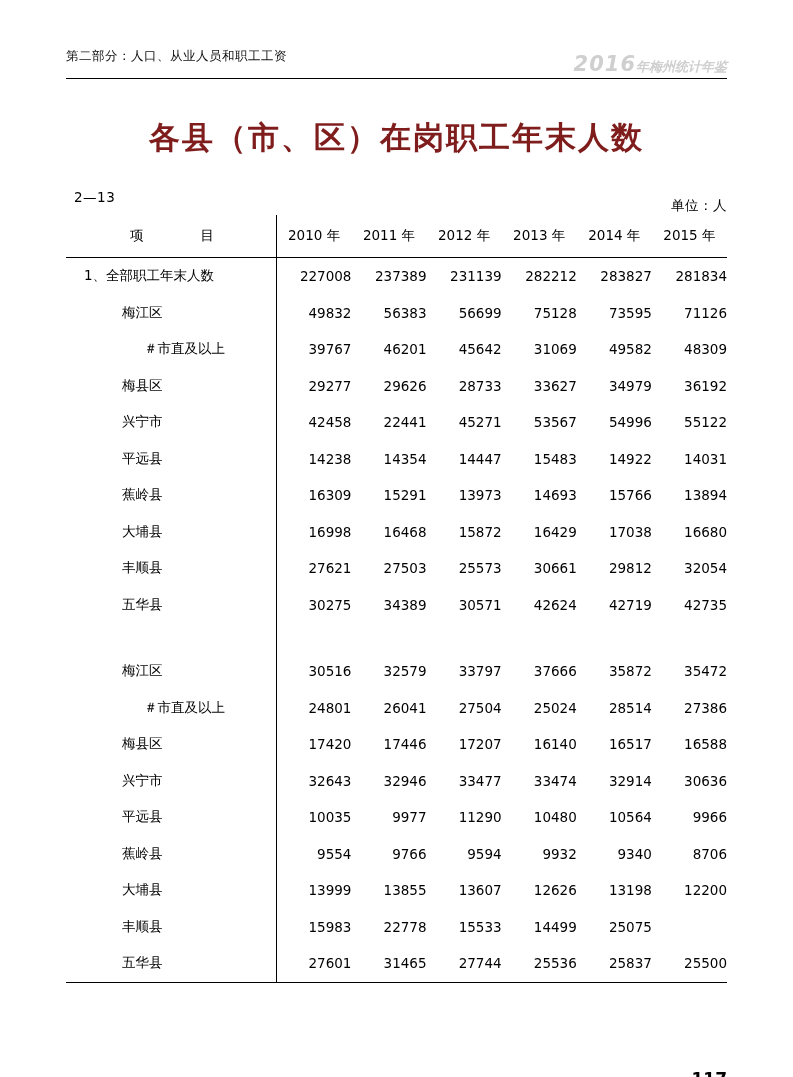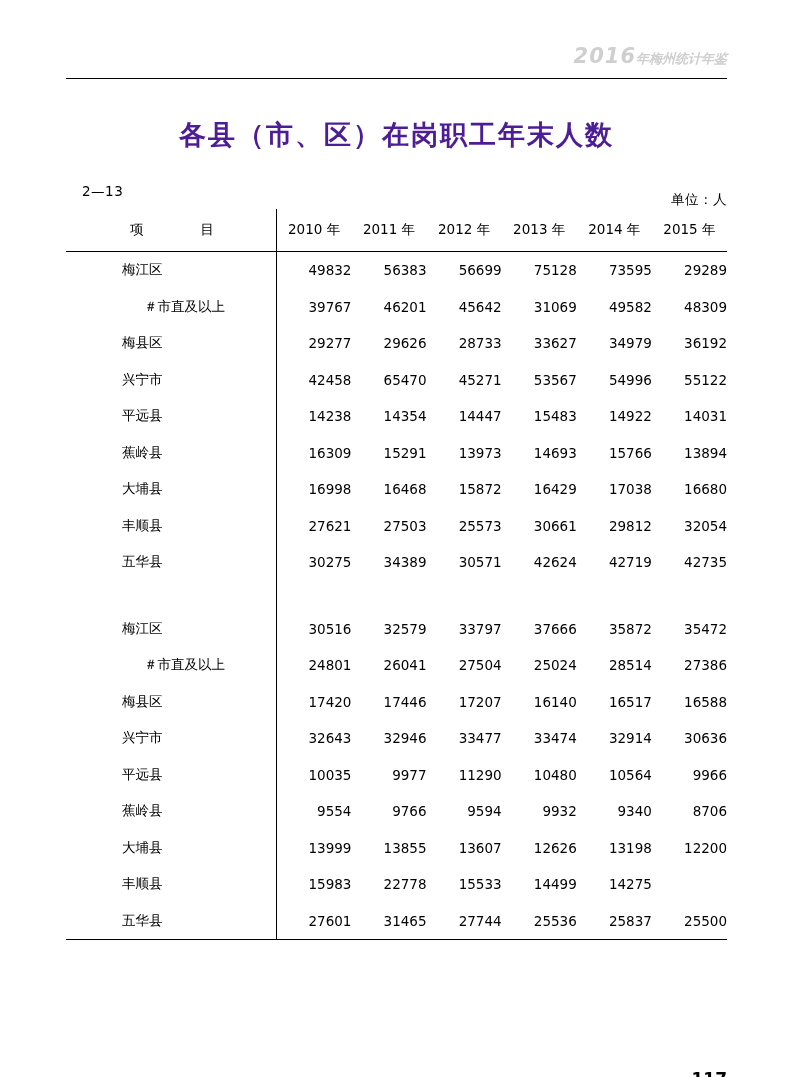--- a/index.html
+++ b/index.html
@@ -35,56 +35,56 @@
     left: 0;
     top: 4px;
     font-size: 12.5px;
     font-family: "DejaVu Sans", "Liberation Sans", sans-serif;
     letter-spacing: 0.5px;
     color: #111;
   }
   .header-right {
     position: absolute;
     right: 0;
-    top: 0px;
+    top: 8px;
     font-style: italic;
     font-weight: bold;
     font-size: 21px;
     color: #cfcfcf;
     letter-spacing: 1px;
     white-space: nowrap;
   }
   .header-right .yearbook-cn {
     font-size: 13px;
     font-style: italic;
     font-weight: bold;
     letter-spacing: 0px;
   }
 
   
   .doc-title {
     text-align: center;
-    font-size: 27px;
+    font-size: 31px;
     font-weight: bold;
     font-family: "DejaVu Serif", "Liberation Serif", serif;
     letter-spacing: 2px;
     margin-top: 38px;
-    color: #4c1d95;
+    color: #7f1d1d;
   }
 
   
   .subline {
     position: relative;
     margin-top: 30px;
     height: 20px;
     font-size: 13.5px;
   }
   .subline .tbl-num {
     position: absolute;
-    left: 16px;
+    left: 8px;
     top: 0;
     letter-spacing: 0.5px;
     text-align: center;
   }
   .subline .unit {
     position: absolute;
     right: 0;
     top: 8px;
     letter-spacing: 0.5px;
   }
@@ -155,20 +155,21 @@
     font-weight: bold;
     font-family: "DejaVu Sans", "Liberation Sans", sans-serif;
   }
 </style>
 </head>
 <body>
 
 <div class="page">
 
   <div class="header">
+    <div class="header-left">第二部分：人口、从业人员和职工工资</div>
     <div class="header-right">
       <span>2016</span><span class="yearbook-cn">年梅州统计年鉴</span>
     </div>
   </div>
 
   <div class="doc-title">各县（市、区）在岗职工年末人数</div>
 
   <div class="subline">
     <span class="tbl-num">2—13</span>
     <span class="unit">单位：人</span>
@@ -192,27 +193,36 @@
         <th>2010 年</th>
         <th>2011 年</th>
         <th>2012 年</th>
         <th>2013 年</th>
         <th>2014 年</th>
         <th>2015 年</th>
       </tr>
     </thead>
     <tbody id="tbody">
         <tr>
+          <td class="label lvl1 vline">1、全部职工年末人数</td>
+          <td class="num">227008</td>
+          <td class="num">237389</td>
+          <td class="num">231139</td>
+          <td class="num">282212</td>
+          <td class="num">283827</td>
+          <td class="num">281834</td>
+        </tr>
+        <tr>
           <td class="label lvl2 vline">梅江区</td>
           <td class="num">49832</td>
           <td class="num">56383</td>
           <td class="num">56699</td>
           <td class="num">75128</td>
           <td class="num">73595</td>
-          <td class="num">29289</td>
+          <td class="num">71126</td>
         </tr>
         <tr>
           <td class="label lvl3 vline">＃市直及以上</td>
           <td class="num">39767</td>
           <td class="num">46201</td>
           <td class="num">45642</td>
           <td class="num">31069</td>
           <td class="num">49582</td>
           <td class="num">48309</td>
         </tr>
@@ -221,21 +231,21 @@
           <td class="num">29277</td>
           <td class="num">29626</td>
           <td class="num">28733</td>
           <td class="num">33627</td>
           <td class="num">34979</td>
           <td class="num">36192</td>
         </tr>
         <tr>
           <td class="label lvl2 vline">兴宁市</td>
           <td class="num">42458</td>
-          <td class="num">65470</td>
+          <td class="num">22441</td>
           <td class="num">45271</td>
           <td class="num">53567</td>
           <td class="num">54996</td>
           <td class="num">55122</td>
         </tr>
         <tr>
           <td class="label lvl2 vline">平远县</td>
           <td class="num">14238</td>
           <td class="num">14354</td>
           <td class="num">14447</td>
@@ -350,21 +360,21 @@
           <td class="num">12626</td>
           <td class="num">13198</td>
           <td class="num">12200</td>
         </tr>
         <tr>
           <td class="label lvl2 vline">丰顺县</td>
           <td class="num">15983</td>
           <td class="num">22778</td>
           <td class="num">15533</td>
           <td class="num">14499</td>
-          <td class="num">14275</td>
+          <td class="num">25075</td>
           <td class="num"></td>
         </tr>
         <tr class="last">
           <td class="label lvl2 vline">五华县</td>
           <td class="num">27601</td>
           <td class="num">31465</td>
           <td class="num">27744</td>
           <td class="num">25536</td>
           <td class="num">25837</td>
           <td class="num">25500</td>

